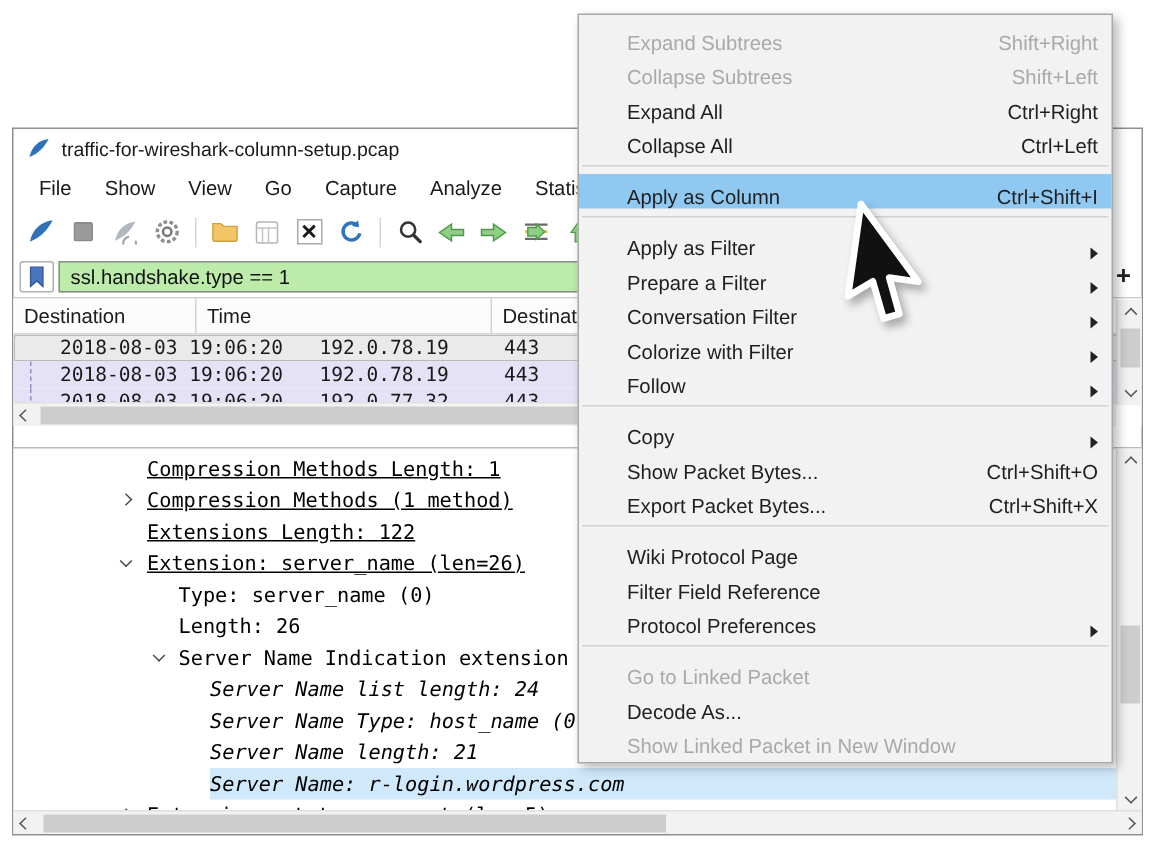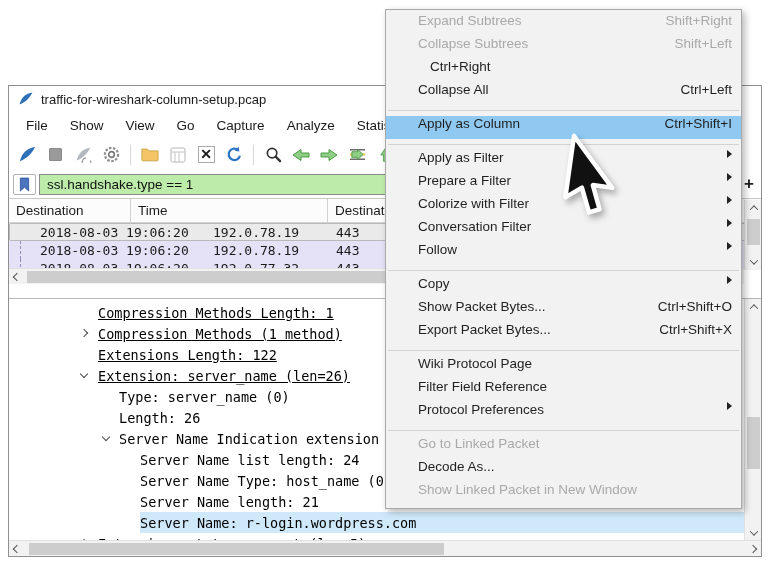--- a/index.html
+++ b/index.html
@@ -45,21 +45,21 @@
   .prow.lav::before { content:""; position:absolute; left:11px; top:0; bottom:0; border-left:1px dashed #9090bb; }
   .prow.clip { height:18px; }
 
   
   .detailpane { position:absolute; left:0; top:212px; width:752px; height:258px; background:#fff; border-top:1px solid #b9b9b9; }
   .treelines { position:absolute; left:0; top:0; right:17px; bottom:16px; overflow:hidden; padding-top:3px; }
   .tline { position:relative; display:flex; height:21px; align-items:center;
     font-family:"DejaVu Sans Mono","Liberation Mono",monospace; font-size:13.5px; white-space:pre; color:#000; }
   .tline .txtwrap { flex:1; height:100%; display:flex; align-items:center; }
   .tline.selected .txtwrap { background:#cfe8fa; }
-  .ind1 { padding-left:89px;text-decoration:underline; } .ind2 { padding-left:110px;justify-content:center; } .ind3 { padding-left:131px; }
+  .ind1 { padding-left:89px;text-decoration:underline; } .ind2 { padding-left:110px;justify-content:center; } .ind3 { padding-left:131px;font-style:italic; }
   .tarrow { position:absolute; top:7px; width:6px; height:6px; border-left:1.6px solid #4a4a4a; border-top:1.6px solid #4a4a4a; }
   .tarrow.collapsed { transform:rotate(135deg); } .tarrow.expanded { transform:rotate(225deg); top:6px; }
   .a1 { left:72px; } .a2 { left:94px; }
 
   
   .vscroll { position:absolute; right:0; width:17px; background:#f2f2f2; border-left:1px solid #e0e0e0; }
   .hscroll { position:absolute; left:0; height:16px; background:#f2f2f2; border-top:1px solid #e0e0e0; }
   .sbtn { position:absolute; width:17px; height:16px; display:flex; align-items:center; justify-content:center; }
   .hscroll .sbtn { width:16px; height:16px; }
   .chev { width:6px; height:6px; border-left:1.5px solid #555; border-top:1.5px solid #555; display:block; }
@@ -71,21 +71,21 @@
   .dt-vscroll { top:0; height:242px; }
   .dt-hscroll { bottom:0; width:752px; }
   .pl-hscroll { bottom:0; width:735px; }
 
   
   .context-menu {
     position:absolute; left:385px; top:9px; width:357px; background:#f2f2f2;
     border:1px solid #a8a8a8; box-shadow:3px 3px 7px rgba(0,0,0,.28);
     padding:3px 0; font-size:13.5px;
   }
-  .cmi { height:23px; display:flex; align-items:flex-start; padding:0 9px 0 32px; color:#1f1f1f; }
+  .cmi { height:23px; display:flex; align-items:flex-end; padding:0 9px 0 32px; color:#1f1f1f; }
   .cmi .lbl { flex:1; }
   .cmi .sc { margin-left:12px; }
   .cmi.disabled { color:#a9a9a9; }
   .cmi.hl { background:#8fc9f2; }
   .cmi .subarrow { width:0; height:0; border-top:4px solid transparent; border-bottom:4px solid transparent; border-left:5px solid #222; margin-left:12px; }
   .csep { height:1px; background:#d2d2d2; margin:5px 2px; }
 
   
   .cursor { position:absolute; left:568px; top:132px; overflow:visible;
     filter:drop-shadow(3px 4px 3px rgba(0,0,0,.30)); }
@@ -302,20 +302,21 @@
   <div class="context-menu">
     <div class="cmi disabled">
       <span class="lbl">Expand Subtrees</span>
       <span class="sc">Shift+Right</span>
       </div>
     <div class="cmi disabled">
       <span class="lbl">Collapse Subtrees</span>
       <span class="sc">Shift+Left</span>
       </div>
     <div class="cmi">
+      <span class="lbl">Expand All</span>
       <span class="sc">Ctrl+Right</span>
       </div>
     <div class="cmi">
       <span class="lbl">Collapse All</span>
       <span class="sc">Ctrl+Left</span>
       </div>
     <div class="csep"></div>
     <div class="cmi hl">
       <span class="lbl">Apply as Column</span>
       <span class="sc">Ctrl+Shift+I</span>
@@ -323,25 +324,25 @@
     <div class="csep"></div>
     <div class="cmi">
       <span class="lbl">Apply as Filter</span>
       <span class="subarrow"></span>
       </div>
     <div class="cmi">
       <span class="lbl">Prepare a Filter</span>
       <span class="subarrow"></span>
       </div>
     <div class="cmi">
+      <span class="lbl">Conversation Filter</span>
+      <span class="subarrow"></span>
+      </div>
+    <div class="cmi">
       <span class="lbl">Colorize with Filter</span>
-      <span class="subarrow"></span>
-      </div>
-    <div class="cmi">
-      <span class="lbl">Conversation Filter</span>
       <span class="subarrow"></span>
       </div>
     <div class="cmi">
       <span class="lbl">Follow</span>
       <span class="subarrow"></span>
       </div>
     <div class="csep"></div>
     <div class="cmi">
       <span class="lbl">Copy</span>
       <span class="subarrow"></span>

